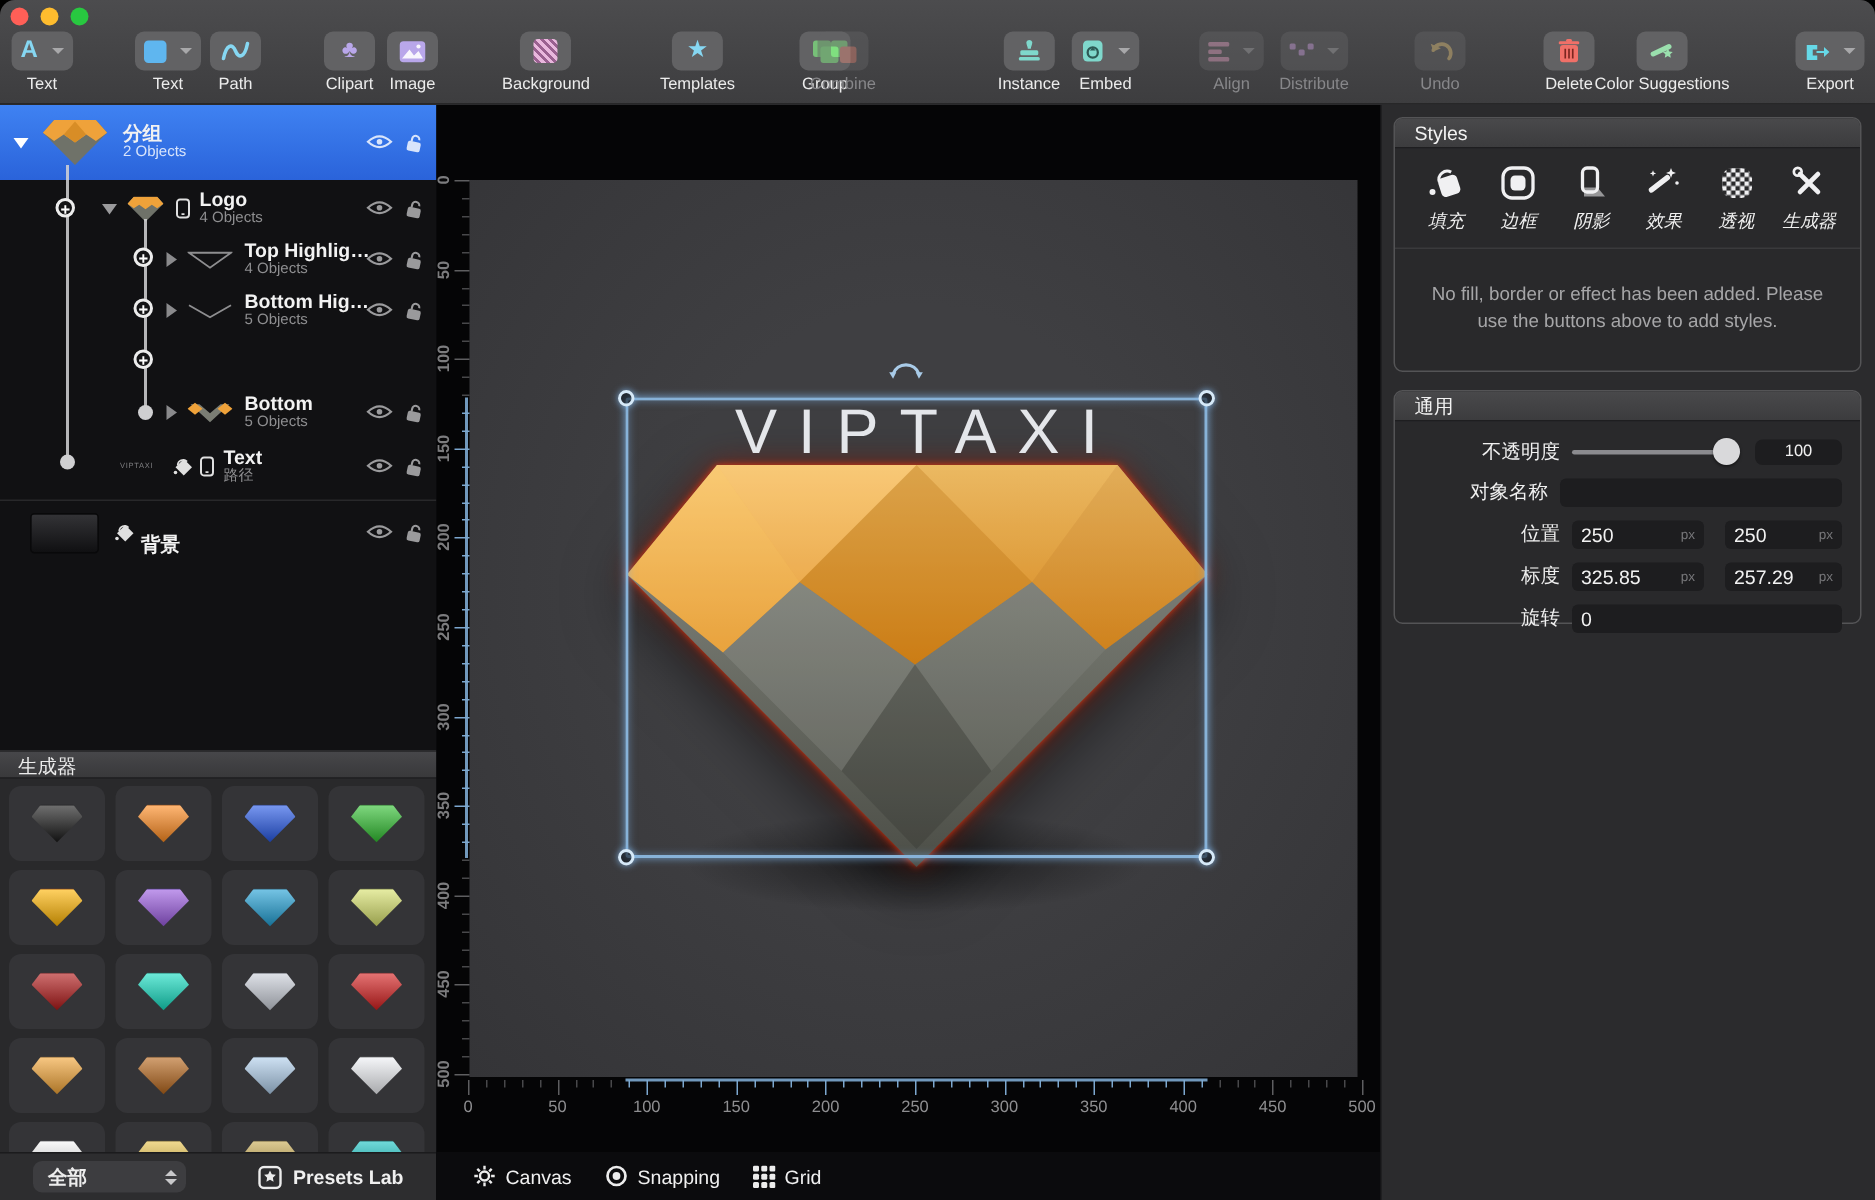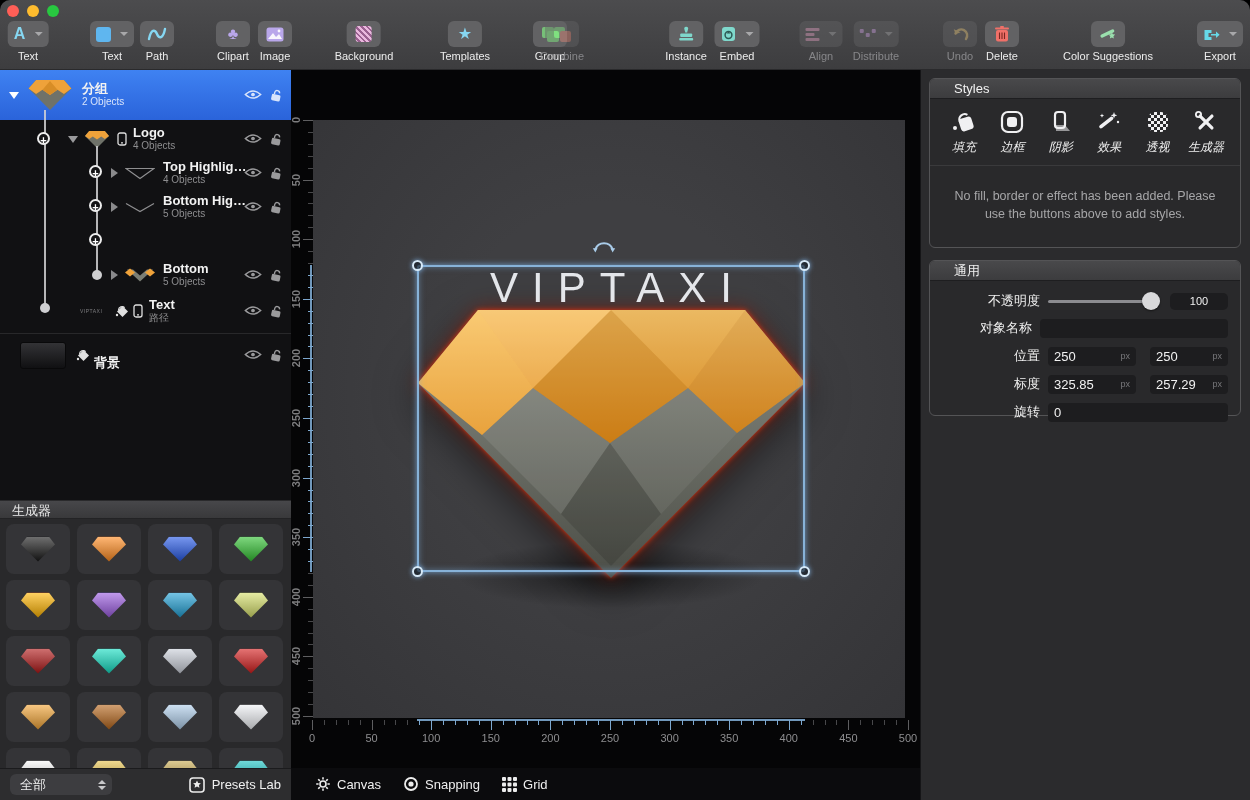--- a/index.html
+++ b/index.html
@@ -53,21 +53,21 @@
   .r0 .eyelock{color:#d8e4fb;}
   .treeline{position:absolute;width:2px;background:#d4d4d6;opacity:.85;}
   .tnode{position:absolute;width:13px;height:13px;border:2px solid #ececec;border-radius:50%;background:#141416;color:#fff;font-size:11px;line-height:12px;text-align:center;font-weight:700;}
   .tdot{position:absolute;width:10px;height:10px;border-radius:50%;background:#cfcfd1;}
   .microtxt{position:absolute;left:80px;font-size:5px;letter-spacing:.5px;color:#7e7e80;}
   .bgthumb{width:46px;height:27px;border-radius:3px;background:linear-gradient(#333336,#101012);border:1px solid #09090a;}
   .genhdr{position:absolute;left:0;top:430px;width:291px;height:19px;background:linear-gradient(#47474a,#39393b);border-top:1px solid #2a2a2c;border-bottom:1px solid #232325;color:#ececec;font-size:13px;line-height:19px;padding-left:12px;}
   .presets{position:absolute;left:0;top:449px;width:291px;height:249px;background:#29292b;overflow:hidden;display:grid;grid-template-columns:repeat(4,64px);grid-auto-rows:50px;gap:6px 7px;padding:5px 6px;}
   .pcell{background:#343437;border-radius:8px;display:flex;align-items:center;justify-content:center;}
   .pgem{width:34px;height:25px;clip-path:polygon(18% 0,82% 0,100% 32%,50% 100%,0 32%);background-image:linear-gradient(180deg,rgba(255,255,255,.38),rgba(0,0,0,.3));}
-  .lbb{position:absolute;left:0;top:698px;width:291px;height:32px;background:#2d2d2f;border-top:1px solid #1b1b1d;display:flex;align-items:center;padding:0 10px;}
+  .lbb{position:absolute;left:0;top:698px;width:291px;height:32px;background:#2d2d2f;border-top:1px solid #1b1b1d;display:flex;align-items:center;padding:0 22px;font-weight:bold;}
   .selbox{height:21px;background:#3d3d40;border-radius:6px;display:flex;align-items:center;padding:0 6px 0 10px;font-size:13px;color:#ececec;}
   .ud{display:inline-flex;flex-direction:column;gap:2px;margin-left:auto;padding-left:8px;}
   .ud i{width:0;height:0;border-left:4px solid transparent;border-right:4px solid transparent;}
   .ud i:first-child{border-bottom:4px solid #c8c8ca;}
   .ud i:last-child{border-top:4px solid #c8c8ca;}
   .plab{display:flex;align-items:center;gap:7px;margin-left:auto;font-size:13px;color:#f0f0f0;}
 
   
   .canvas{position:absolute;left:291px;top:70px;width:629px;height:730px;background:#050506;overflow:hidden;}
   .artboard{position:absolute;left:22px;top:50px;width:592px;height:598px;background:radial-gradient(ellipse at 50% 45%,#3f3f42 40%,#343437 100%);}
@@ -91,21 +91,21 @@
   .hlv{position:absolute;left:19px;top:195px;width:2px;height:307px;background:rgba(125,168,207,.9);}
   .sbar{position:absolute;left:0;top:698px;width:629px;height:32px;background:#0b0b0d;display:flex;align-items:center;gap:22px;padding:0 14px 0 24px;}
   .sitem{display:flex;align-items:center;gap:6px;font-size:13px;color:#f0f0f0;white-space:nowrap;}
   .rmgrp{margin-left:auto;display:flex;align-items:center;gap:8px;}
   .rmsel{width:114px;height:21px;background:#3b3b3e;border-radius:5px;display:flex;align-items:center;padding:0 6px 0 8px;font-size:12px;color:#ececec;}
   .zbox{width:56px;height:21px;background:#3b3b3e;border-radius:5px;display:flex;align-items:center;padding:0 5px;font-size:11px;color:#ececec;}
 
   
   .right{position:absolute;left:920px;top:70px;width:330px;height:730px;background:#2b2b2d;border-left:1px solid #151517;}
   .panel{position:absolute;left:8px;width:312px;background:#29292b;border:1px solid #545456;border-radius:6px;}
-  .phdr{height:20px;background:linear-gradient(#49494b,#3c3c3e);border-bottom:1px solid #1e1e20;border-radius:5px 5px 0 0;color:#f2f2f2;font-size:13px;line-height:20px;padding-left:24px;}
+  .phdr{height:20px;background:linear-gradient(#49494b,#3c3c3e);border-bottom:1px solid #1e1e20;border-radius:5px 5px 0 0;color:#f2f2f2;font-size:13px;line-height:20px;padding-left:13px;}
   .sicons{display:flex;justify-content:space-between;padding:10px 12px 0;}
   .sbtn{display:flex;flex-direction:column;align-items:center;gap:4px;width:44px;font-style:italic;}
   .sbtn .lb{font-size:12px;color:#f0f0f0;white-space:nowrap;}
   .sdiv{border-top:1px solid #3a3a3c;margin-top:9px;}
   .smsg{padding:22px 18px 0;text-align:center;font-size:12.5px;line-height:1.4;color:#a6a6a8;}
   .grow{position:absolute;left:10px;right:12px;height:20px;display:flex;align-items:center;}
   .glabel{width:100px;text-align:right;margin-right:8px;font-size:13px;color:#f0f0f0;white-space:nowrap;}
   .slider{position:relative;flex:1;height:20px;}
   .strack{position:absolute;left:0;right:0;top:9px;height:3px;border-radius:2px;background:#8b8b8f;}
   .sknob{position:absolute;right:0;top:1px;width:18px;height:18px;border-radius:50%;background:#d9d9db;box-shadow:0 1px 2px rgba(0,0,0,.5);}
@@ -240,21 +240,21 @@
     </div>
     <div class="tb dim" style="left:960px;">
       <div class="tile">
           <svg width="17" height="16" viewBox="0 0 17 16">
             <path d="M14 13 A6 6 0 1 0 3.5 7.5" fill="none" stroke="#e8c880" stroke-width="2.4" stroke-linecap="round"></path>
             <path d="M1.8 3.2 L3.7 8.3 L8.6 6.2 Z" fill="#e8c880"></path>
           </svg>
         </div>
       <span class="tlabel">Undo</span>
     </div>
-    <div class="tb" style="left:1002px;justify-content:center;">
+    <div class="tb" style="left:1046px;justify-content:center;">
       <div class="tile">
           <svg width="14" height="16" viewBox="0 0 14 16">
             <rect x="1" y="4" width="12" height="11.5" rx="2" fill="#f07068"></rect>
             <rect x="0" y="1.5" width="14" height="2" rx="1" fill="#f07068"></rect>
             <rect x="5" y="0" width="4" height="2" rx="1" fill="#f07068"></rect>
             <g stroke="#7a2620" stroke-width="1.1">
               <line x1="4.5" y1="6.5" x2="4.5" y2="13"></line>
               <line x1="7" y1="6.5" x2="7" y2="13"></line>
               <line x1="9.5" y1="6.5" x2="9.5" y2="13"></line>
             </g>

